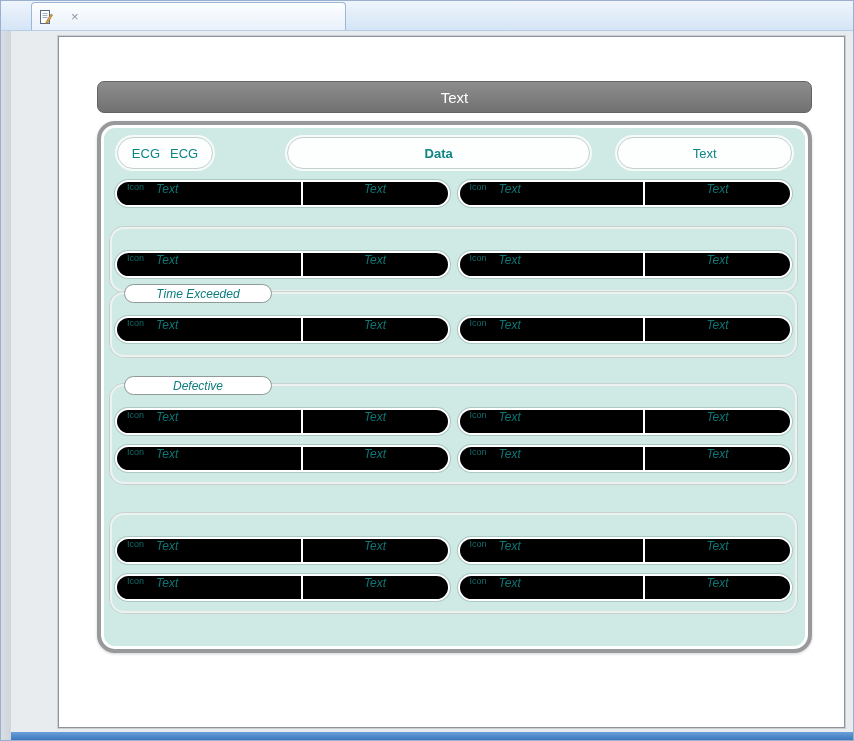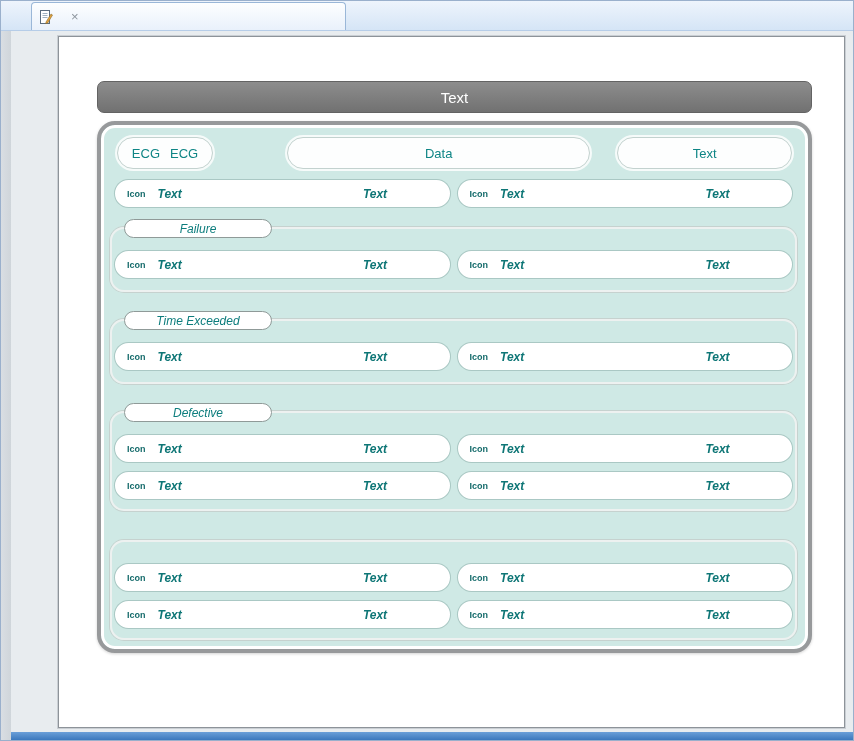--- a/index.html
+++ b/index.html
@@ -57,49 +57,49 @@
   }
   
   .top-row { display:flex; height:32px; align-items:stretch;gap:9px; }
   .pill {
     background:#fdfefe; border:1px solid #c3d2cf; border-radius:16px;
     display:flex; align-items:center; justify-content:center;
     color:#0e8585; font-size:13px;
     box-shadow:0 0 0 2px rgba(255,255,255,.8);
   }
   .pill-ecg  { width:100px; margin-left:2px; gap:10px; }
-  .pill-data { width:316px; margin-left:65px; }
+  .pill-data { width:316px; margin-left:65px;font-weight:bold; }
   .pill-time { width:182px; margin-left:18px; }
   
   .row { display:flex; gap:8px; }
   .row-plain { margin-top:11px; }
   .item {
     position:relative; flex:1; height:27px;
-    background:#ffffff; border:2px solid #ffffff; border-radius:14px;
+    background:#000000; border:2px solid #ffffff; border-radius:14px;
     box-shadow:0 0 0 1px rgba(125,160,155,.45);
-    display:flex; align-items:center; overflow:hidden;font-weight:bold;
+    display:flex; align-items:flex-start; overflow:hidden;
   }
   .it-icon { font-size:9px; color:#156b6b; margin-left:10px; flex:none; }
   .it-text { font-size:12px; font-style:italic; color:#0e7676; margin-left:12px; flex:none; }
   .it-div  { position:absolute; right:145px; top:-2px; bottom:-2px; width:2px; background:#ffffff; }
   .it-val  {
     position:absolute; right:0; width:145px; text-align:center;
     font-size:12px; font-style:italic; color:#0e7676;
   }
   
   .section {
     position:relative; margin-left:-5px; width:687px;
     border:2px solid #edf1f0; border-radius:14px;
     box-shadow:0 0 0 1px #c6d2cf;
     padding:22px 3px 12px 3px;
   }
   .section .row + .row { margin-top:10px; }
   .section-2rows { padding-bottom:10px; }
   .sec-failure { margin-top:20px; }
-  .sec-time    { margin-top:27px; }
+  .sec-time    { }
   .sec-def     { margin-top:27px; }
   .sec-end     { margin-top:29px; }
   .sec-title {
     position:absolute; top:-10px; left:12px; width:148px; height:19px;
     background:#ffffff; border:1px solid #8f9a98; border-radius:10px;
     display:flex; align-items:center; justify-content:center;
     font-size:12px; font-style:italic; color:#0d7d7d;
   }
   .tab-icon { display:flex; align-items:center; }
 </style>
@@ -156,23 +156,20 @@
           </div>
           <div class="item">
             <span class="it-icon">Icon</span>
             <span class="it-text">Text</span>
             <span class="it-div"></span>
             <span class="it-val">Text</span>
           </div>
         </div>
 
         <div class="section sec-failure">
-          <div class="sec-title">
-            <span>Failure</span>
-          </div>
           <div class="row">
             <div class="item">
               <span class="it-icon">Icon</span>
               <span class="it-text">Text</span>
               <span class="it-div"></span>
               <span class="it-val">Text</span>
             </div>
             <div class="item">
               <span class="it-icon">Icon</span>
               <span class="it-text">Text</span>

